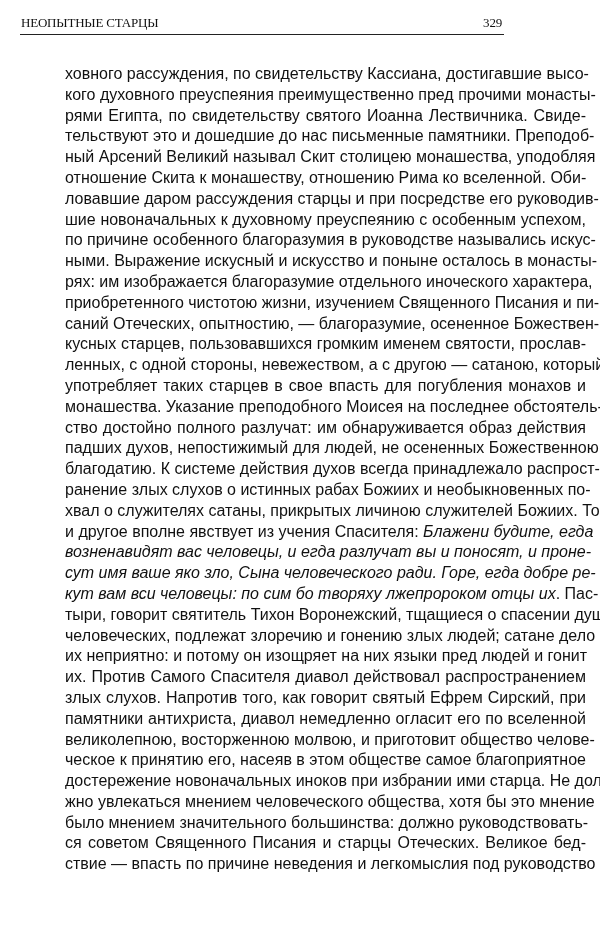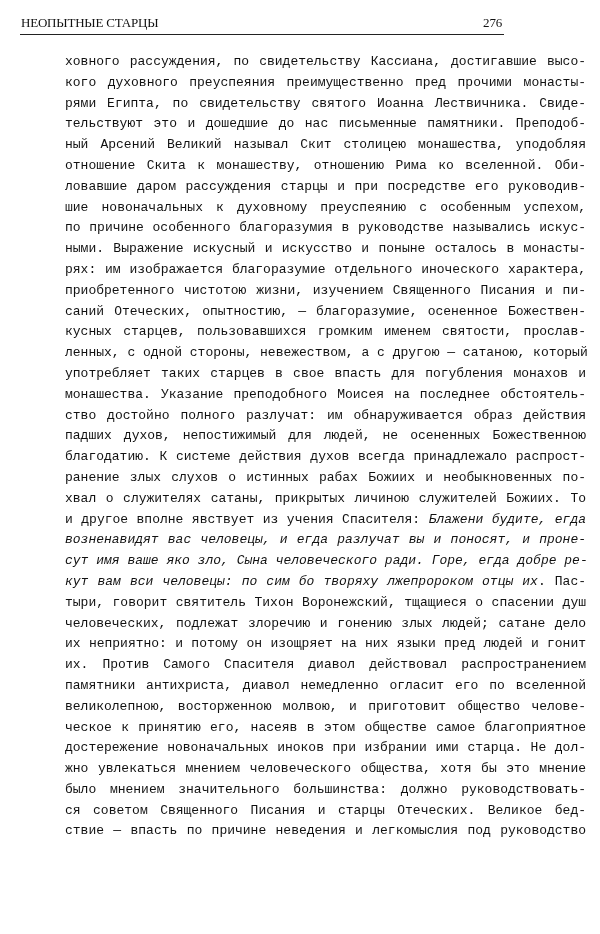--- a/index.html
+++ b/index.html
@@ -6,36 +6,36 @@
   body { width: 600px; height: 934px; position: relative; overflow: hidden; color: #111; }
   .header {
     position: absolute; left: 20px; top: 12px; width: 484px;
     height: 22px; border-bottom: 1.5px solid #222;
     font-family: "Liberation Serif", serif; font-size: 13px;
     letter-spacing: -0.2px;
   }
   .header .title { position: absolute; left: 1px; top: 3px; }
   .header .pagenum { position: absolute; right: 2px; top: 3px; }
   .body-text {
-    position: absolute; left: 65px; top: 52px; width: 521px;
-    font-family: Liberation Mono, monospace; font-size: 13px;
+    position: absolute; left: 65px; top: 64px; width: 521px;
+    font-family: Liberation Sans, sans-serif; font-size: 16px;
     line-height: 20.8px;
   }
   .line {
     display: block; white-space: nowrap; text-align: justify;
     text-align-last: justify; height: 20.8px; overflow: visible;
   }
   .it { font-style: italic; }
 </style>
 </head>
 <body>
 
 <div class="header">
   <span class="title">НЕОПЫТНЫЕ СТАРЦЫ</span>
-  <span class="pagenum">276</span>
+  <span class="pagenum">329</span>
 </div>
 
 <div class="body-text" id="body-text">
     <span class="line"><span>ховного рассуждения, по свидетельству Кассиана, достигавшие высо-</span></span>
     <span class="line"><span>кого духовного преуспеяния преимущественно пред прочими монасты-</span></span>
     <span class="line"><span>рями Египта, по свидетельству святого Иоанна Лествичника. Свиде-</span></span>
     <span class="line"><span>тельствуют это и дошедшие до нас письменные памятники. Преподоб-</span></span>
     <span class="line"><span>ный Арсений Великий называл Скит столицею монашества, уподобляя</span></span>
     <span class="line"><span>отношение Скита к монашеству, отношению Рима ко вселенной. Оби-</span></span>
     <span class="line"><span>ловавшие даром рассуждения старцы и при посредстве его руководив-</span></span>
@@ -55,20 +55,21 @@
     <span class="line"><span>ранение злых слухов о истинных рабах Божиих и необыкновенных по-</span></span>
     <span class="line"><span>хвал о служителях сатаны, прикрытых личиною служителей Божиих. То</span></span>
     <span class="line"><span>и другое вполне явствует из учения Спасителя: </span><span class="it">Блажени будите, егда</span></span>
     <span class="line"><span class="it">возненавидят вас человецы, и егда разлучат вы и поносят, и проне-</span></span>
     <span class="line"><span class="it">сут имя ваше яко зло, Сына человеческого ради. Горе, егда добре ре-</span></span>
     <span class="line"><span class="it">кут вам вси человецы: по сим бо творяху лжепророком отцы их</span><span>. Пас-</span></span>
     <span class="line"><span>тыри, говорит святитель Тихон Воронежский, тщащиеся о спасении душ</span></span>
     <span class="line"><span>человеческих, подлежат злоречию и гонению злых людей; сатане дело</span></span>
     <span class="line"><span>их неприятно: и потому он изощряет на них языки пред людей и гонит</span></span>
     <span class="line"><span>их. Против Самого Спасителя диавол действовал распространением</span></span>
+    <span class="line"><span>злых слухов. Напротив того, как говорит святый Ефрем Сирский, при</span></span>
     <span class="line"><span>памятники антихриста, диавол немедленно огласит его по вселенной</span></span>
     <span class="line"><span>великолепною, восторженною молвою, и приготовит общество челове-</span></span>
     <span class="line"><span>ческое к принятию его, насеяв в этом обществе самое благоприятное</span></span>
     <span class="line"><span>достережение новоначальных иноков при избрании ими старца. Не дол-</span></span>
     <span class="line"><span>жно увлекаться мнением человеческого общества, хотя бы это мнение</span></span>
     <span class="line"><span>было мнением значительного большинства: должно руководствовать-</span></span>
     <span class="line"><span>ся советом Священного Писания и старцы Отеческих. Великое бед-</span></span>
     <span class="line"><span>ствие — впасть по причине неведения и легкомыслия под руководство</span></span>
   </div>
 

